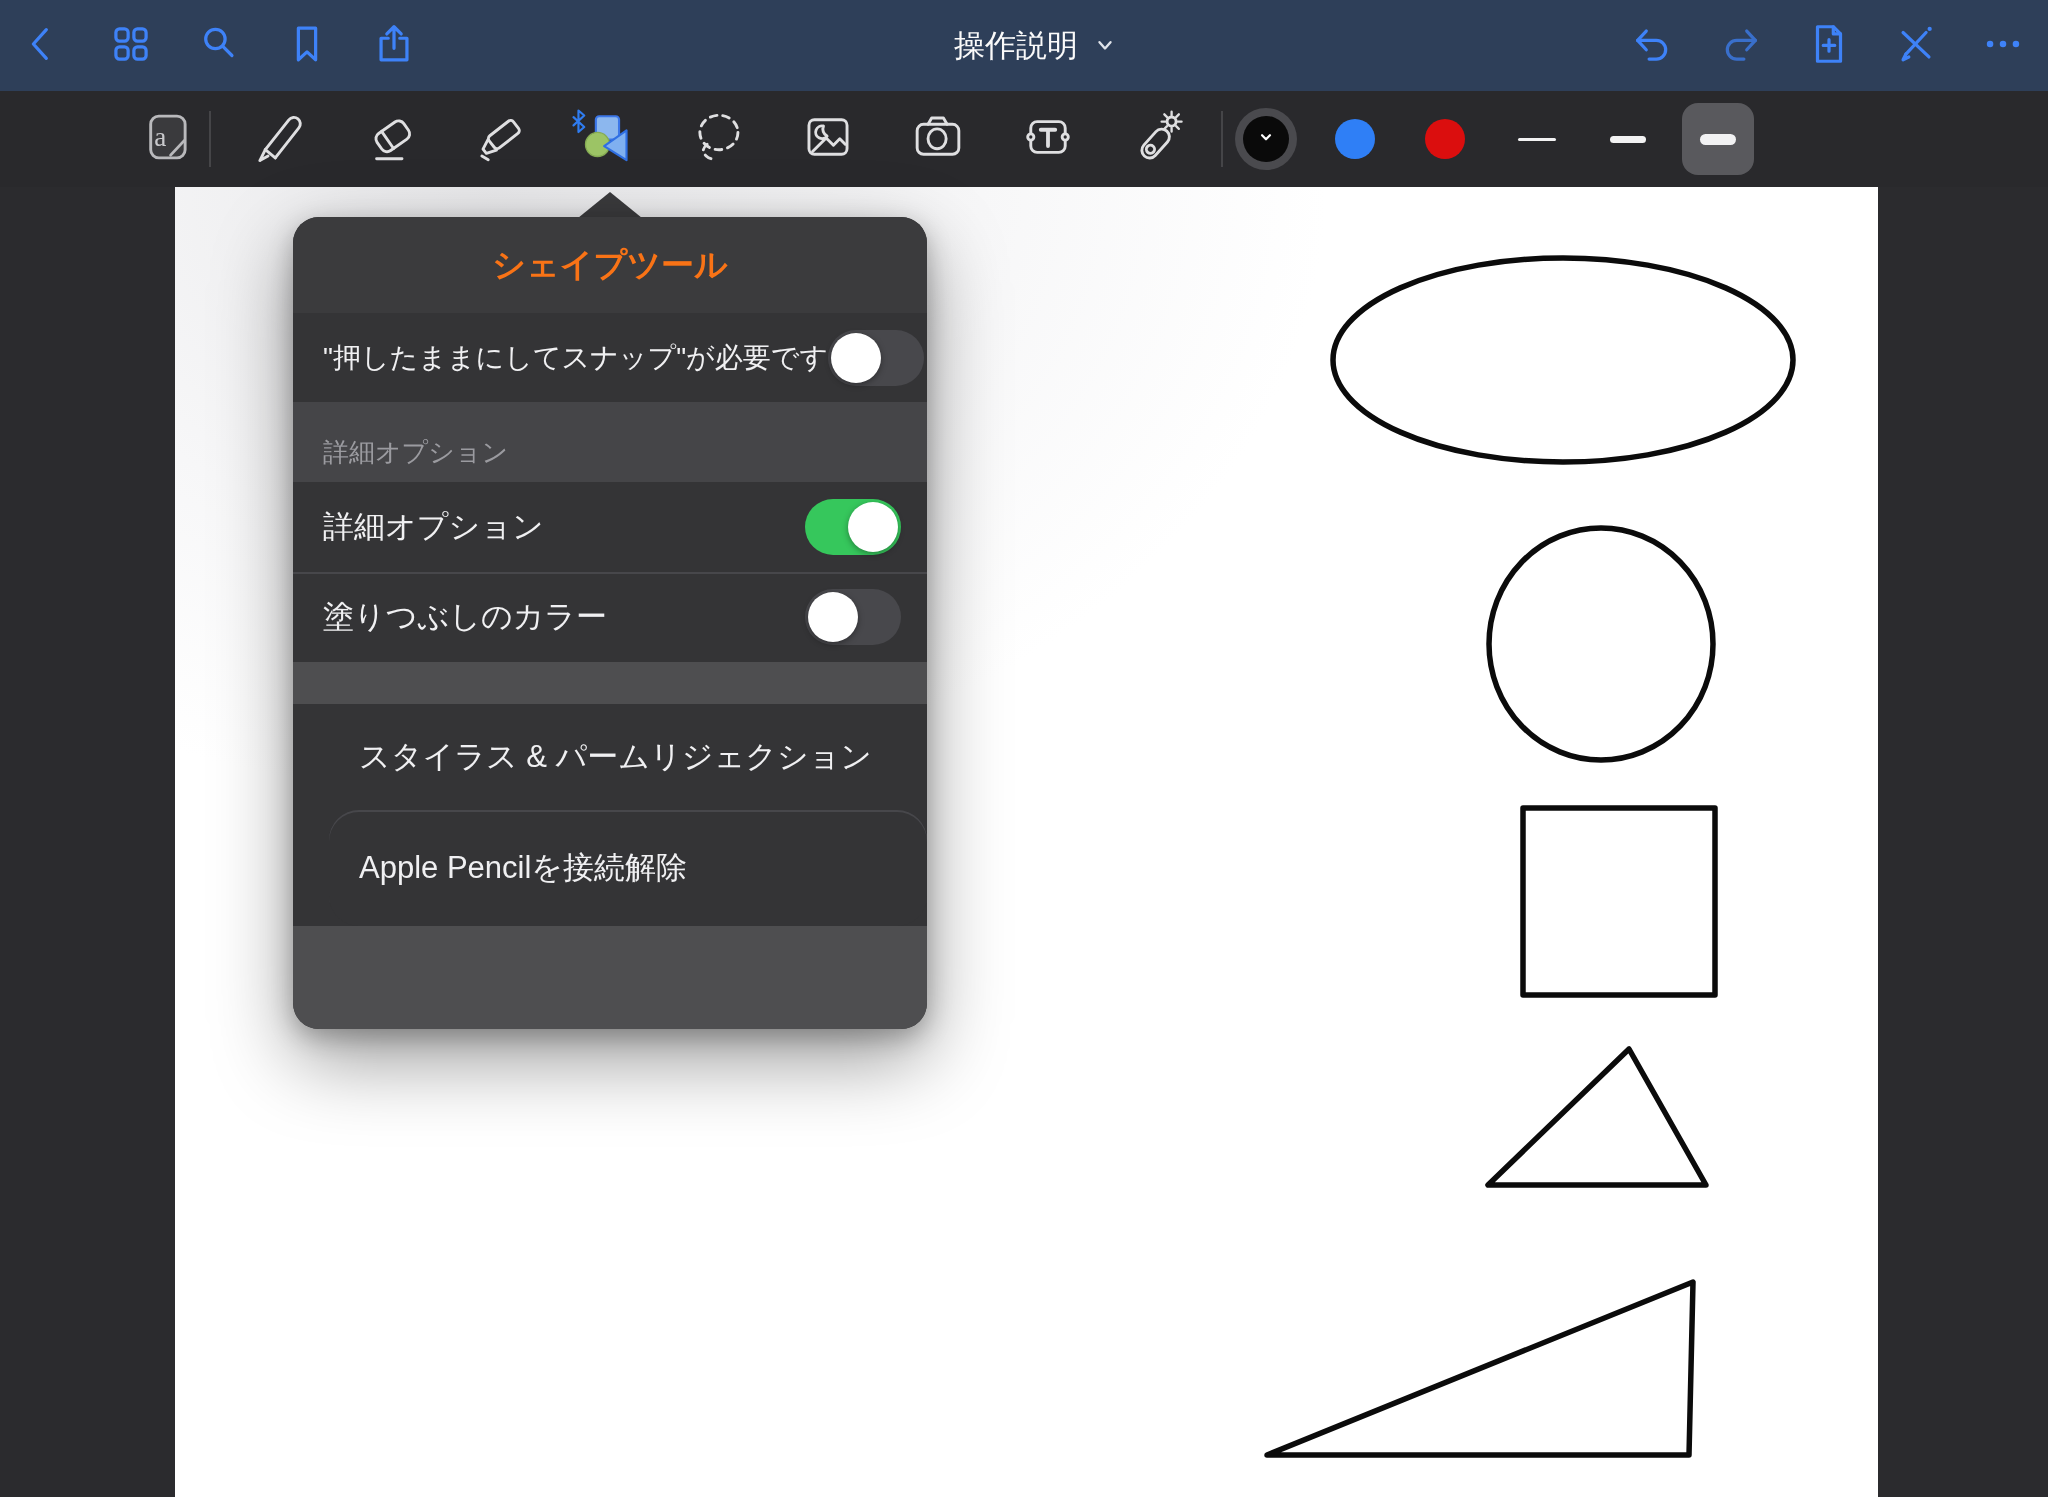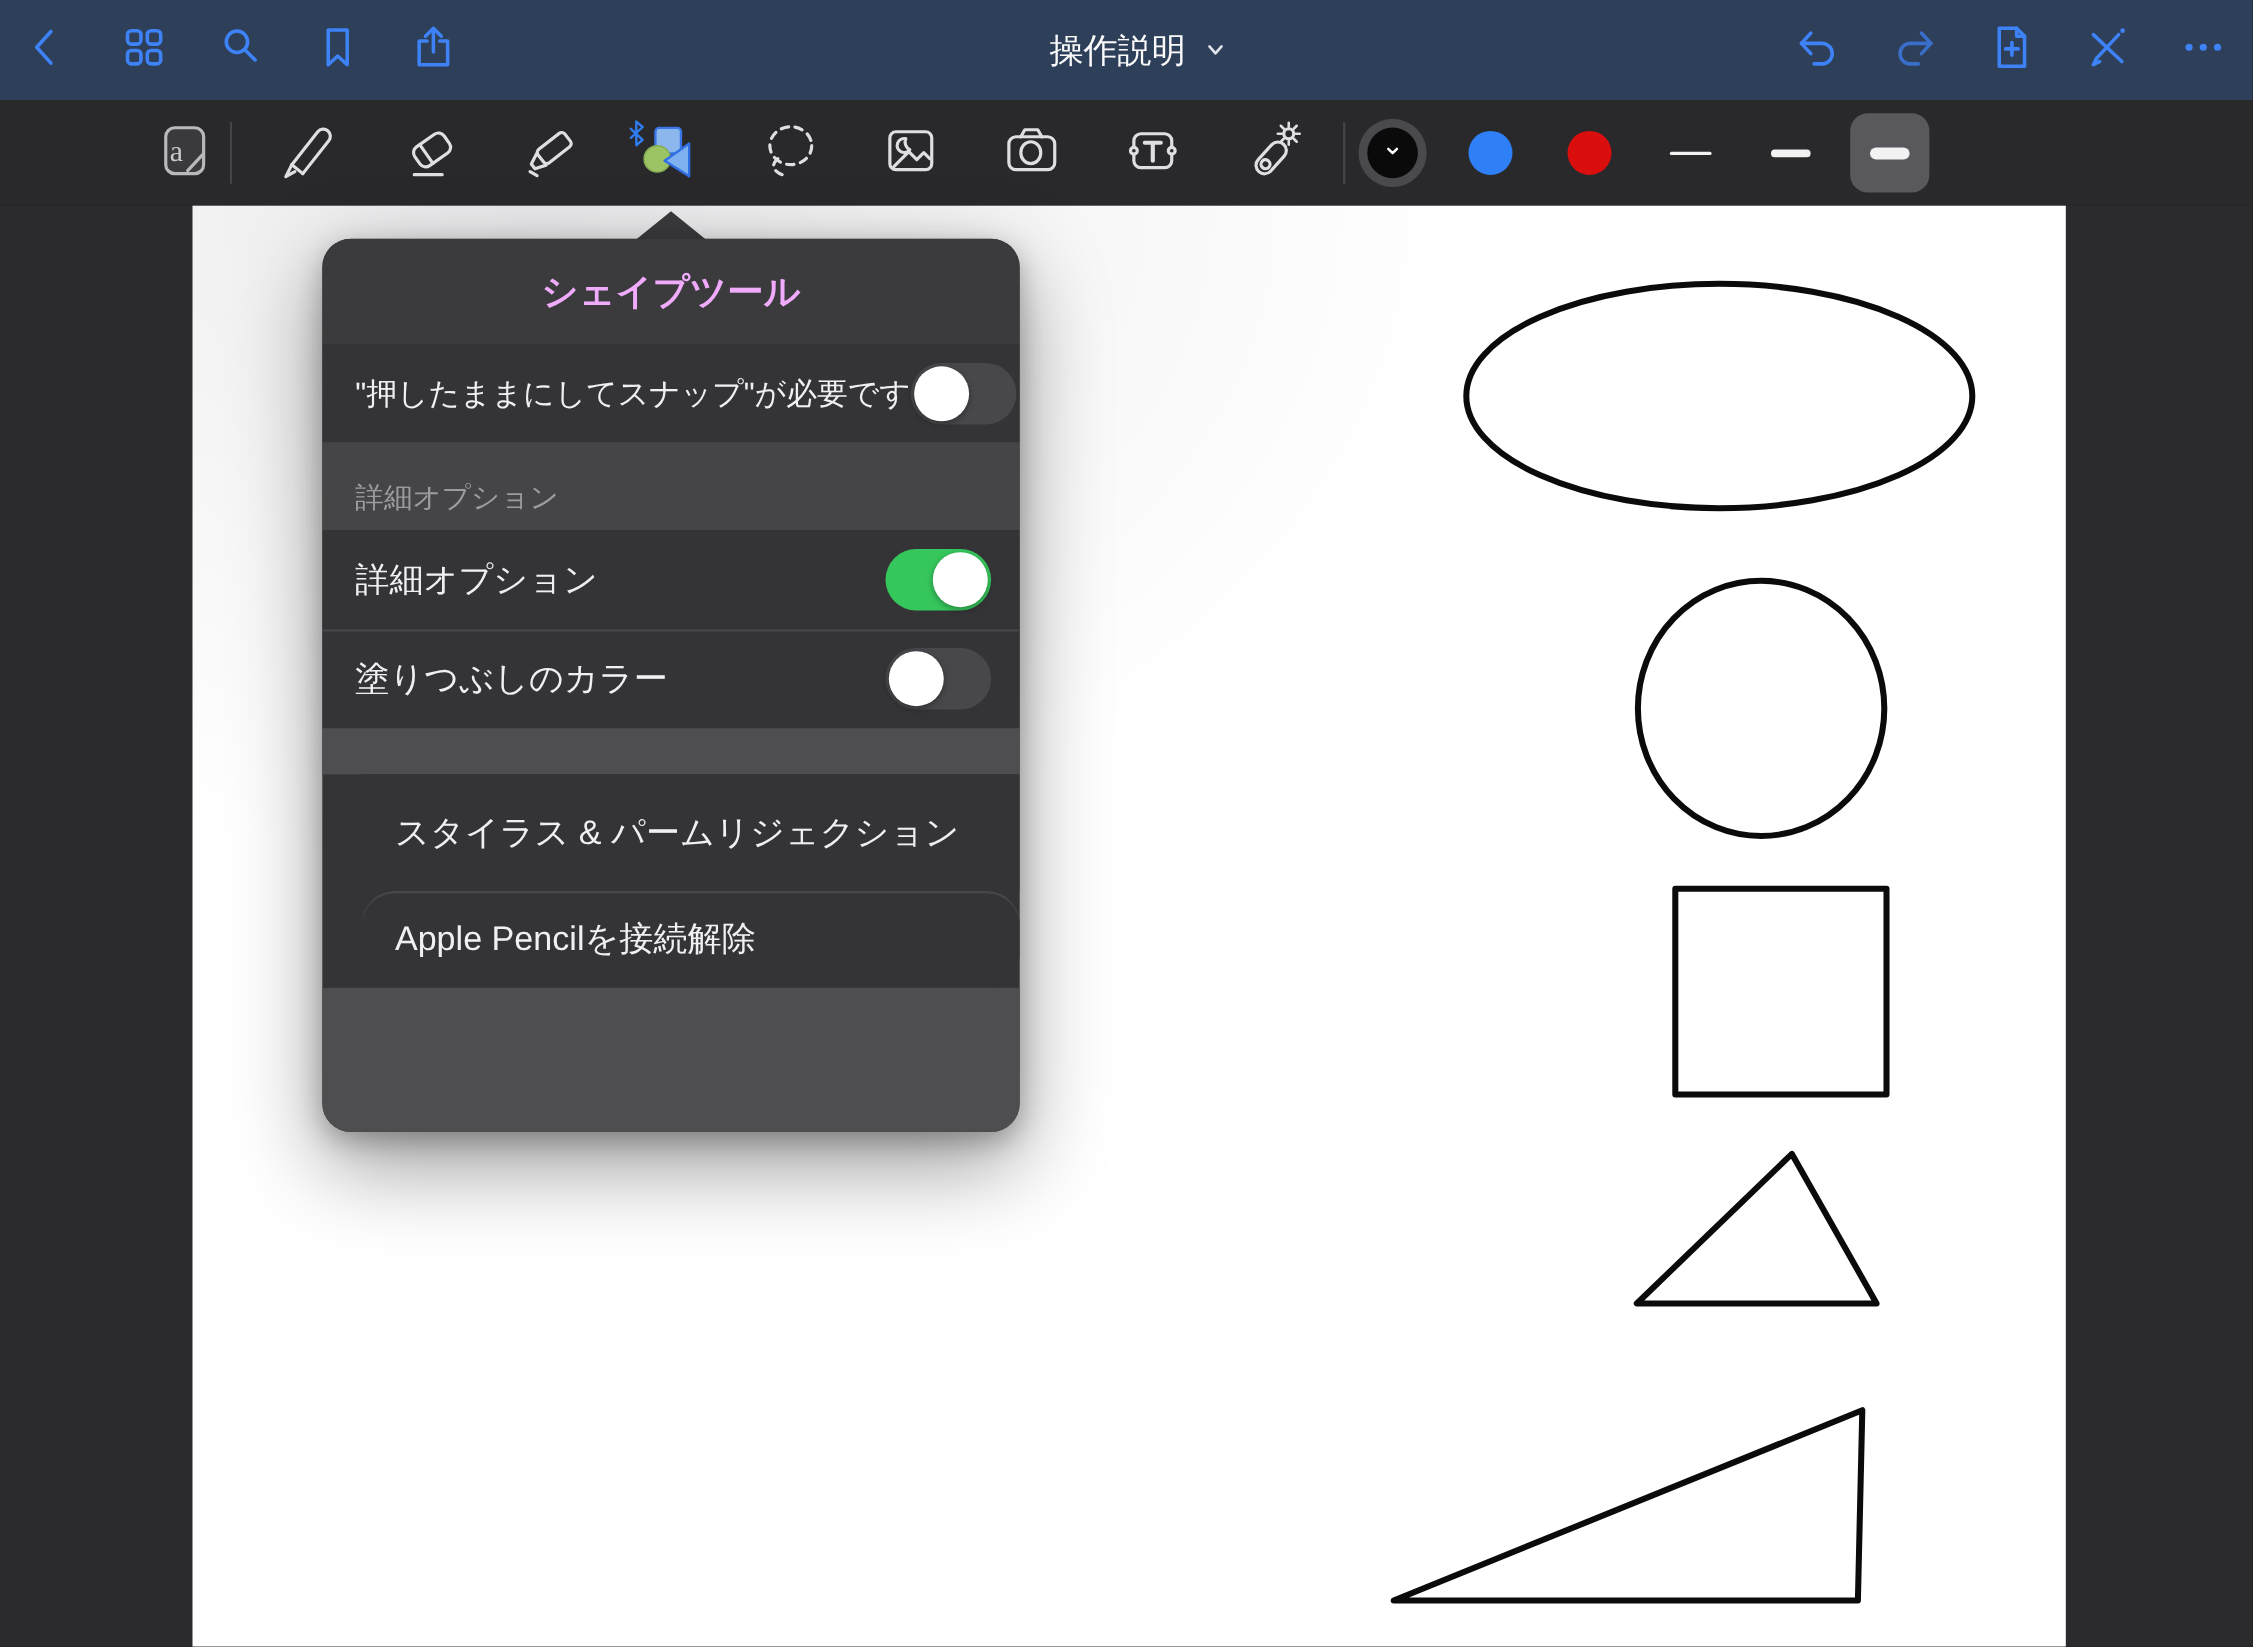--- a/index.html
+++ b/index.html
@@ -44,33 +44,33 @@
   .page{position:absolute;left:175px;top:0;width:1703px;height:1310px;
     background:radial-gradient(1150px 850px at 19% 0%,#e9e9eb 0%,#f7f7f8 42%,#ffffff 72%);}
   #shapes-svg{position:absolute;left:0;top:0;width:2048px;height:1310px;pointer-events:none;}
   
   .popup{position:absolute;left:293px;top:30px;width:634px;height:812px;}
   .popup-arrow{position:absolute;top:-25px;left:285px;width:0;height:0;
     border-left:32px solid transparent;border-right:32px solid transparent;border-bottom:26px solid #3b3b3d;}
   .popup-body{position:absolute;inset:0;border-radius:26px;overflow:hidden;background:#343436;
     display:flex;flex-direction:column;box-shadow:0 30px 80px rgba(0,0,0,.40),0 8px 24px rgba(0,0,0,.25);}
   .p-title{height:96px;flex:none;background:#3b3b3d;display:flex;align-items:center;justify-content:center;
-    color:#f0abfc;font-size:33px;font-weight:700;}
+    color:#f97316;font-size:33px;font-weight:700;}
   .p-section{flex:none;background:#454548;display:flex;align-items:flex-end;
     padding:0 0 12px 30px;color:#9b9ba0;font-size:26px;}
   .p-sec1{height:84px;} .p-sec2{height:80px;}
   .p-row{flex:none;background:#343436;display:flex;align-items:center;justify-content:space-between;
     padding:0 26px 0 30px;color:#f0f0f2;font-size:31px;white-space:nowrap;}
   .p-row.small{font-size:28px;}
   .p-row.sep{box-shadow:inset 0 2px 0 #47474b;}
   .r1{height:89px;} .r2{height:90px;} .r3{height:90px;}
   .p-strip{height:42px;flex:none;background:#4e4e50;}
   .p-action{flex:none;background:#343436;display:flex;align-items:center;padding-left:30px;
     color:#f0f0f2;font-size:31px;cursor:pointer;margin-left:36px;}
-  .a1{height:106px;} .a2{height:88px;box-shadow:inset 0 2px 0 #47474b;border-radius:30px;}
+  .a1{height:106px;} .a2{height:116px;box-shadow:inset 0 2px 0 #47474b;border-radius:30px;}
   .p-footer{flex:1;background:#4e4e50;}
   
   .tgl{width:96px;height:56px;border-radius:28px;background:#48484c;position:relative;flex:none;cursor:pointer;}
   .tgl .knob{position:absolute;top:3px;left:3px;width:50px;height:50px;border-radius:25px;background:#ffffff;
     box-shadow:0 2px 6px rgba(0,0,0,.35);}
   .tgl.on{background:#36c75c;}
   .tgl.on .knob{left:43px;}
 </style>
 </head>
 <body>

